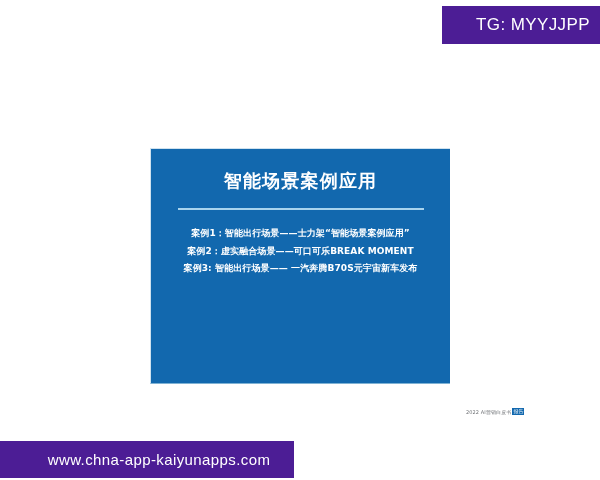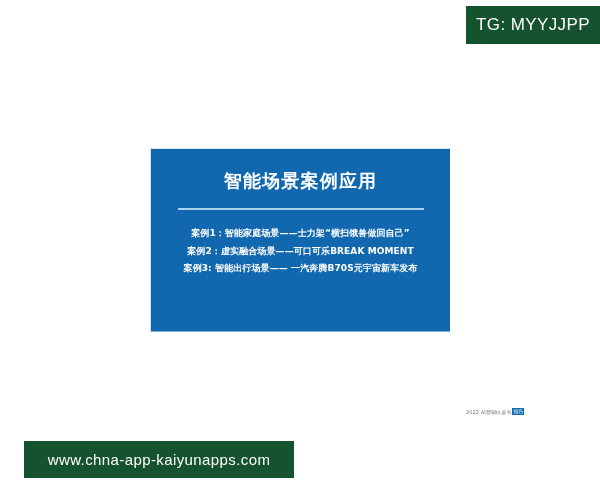--- a/index.html
+++ b/index.html
@@ -33,21 +33,21 @@
     height: 480px;
     background: #ffffff;
   }
 
   
   .blue-panel {
     position: absolute;
     left: 150px;
     top: 148px;
     width: 300px;
-    height: 184px;
+    height: 236px;
     background: #1268AE;
     box-sizing: border-box;
     border-top: 1px solid #cfe2ef;
     border-left: 1px solid #cfe2ef;
     border-bottom: 1px solid #7fb2d4;
   }
 
   .panel-title {
     position: absolute;
     left: 0;
@@ -113,59 +113,59 @@
     font-size: 5px;
     line-height: 7px;
     padding: 0 1px;
     white-space: nowrap;
     font-family: "DejaVu Sans", "Liberation Sans", sans-serif;
   }
 
   
   .watermark {
     position: absolute;
-    background: #14532d;
+    background: #4c1d95;
     color: #ffffff;
     display: flex;
     align-items: center;
     justify-content: center;
     font-family: "Liberation Sans", "DejaVu Sans", sans-serif;
     letter-spacing: 0.4px;
+    padding-left: 24px;
   }
   .watermark-top {
     right: 0;
     top: 6px;
     width: 134px;
     height: 38px;
     font-size: 17px;
   }
   .watermark-bottom {
     left: 0;
     bottom: 2px;
     width: 270px;
     height: 37px;
     font-size: 15px;
-    margin-left: 24px;
   }
 </style>
 </head>
 <body>
 
 <div id="page">
 
   <div class="slide-canvas">
 
     <div class="blue-panel">
 
       <div class="panel-title">智能场景案例应用</div>
 
       <div class="panel-divider"></div>
 
       <div class="case-list">
-        <span class="case-line">案例1：智能家庭场景——士力架“横扫饿兽做回自己”</span>
+        <span class="case-line">案例1：智能出行场景——士力架“智能场景案例应用”</span>
         <span class="case-line">案例2：虚实融合场景——可口可乐BREAK MOMENT</span>
         <span class="case-line">案例3: 智能出行场景—— 一汽奔腾B70S元宇宙新车发布</span>
       </div>
 
     </div>
 
     <div class="slide-footer">
       <span class="slide-footer-text">2022 AI营销白皮书</span>
       <span class="slide-footer-badge">报告</span>
     </div>

